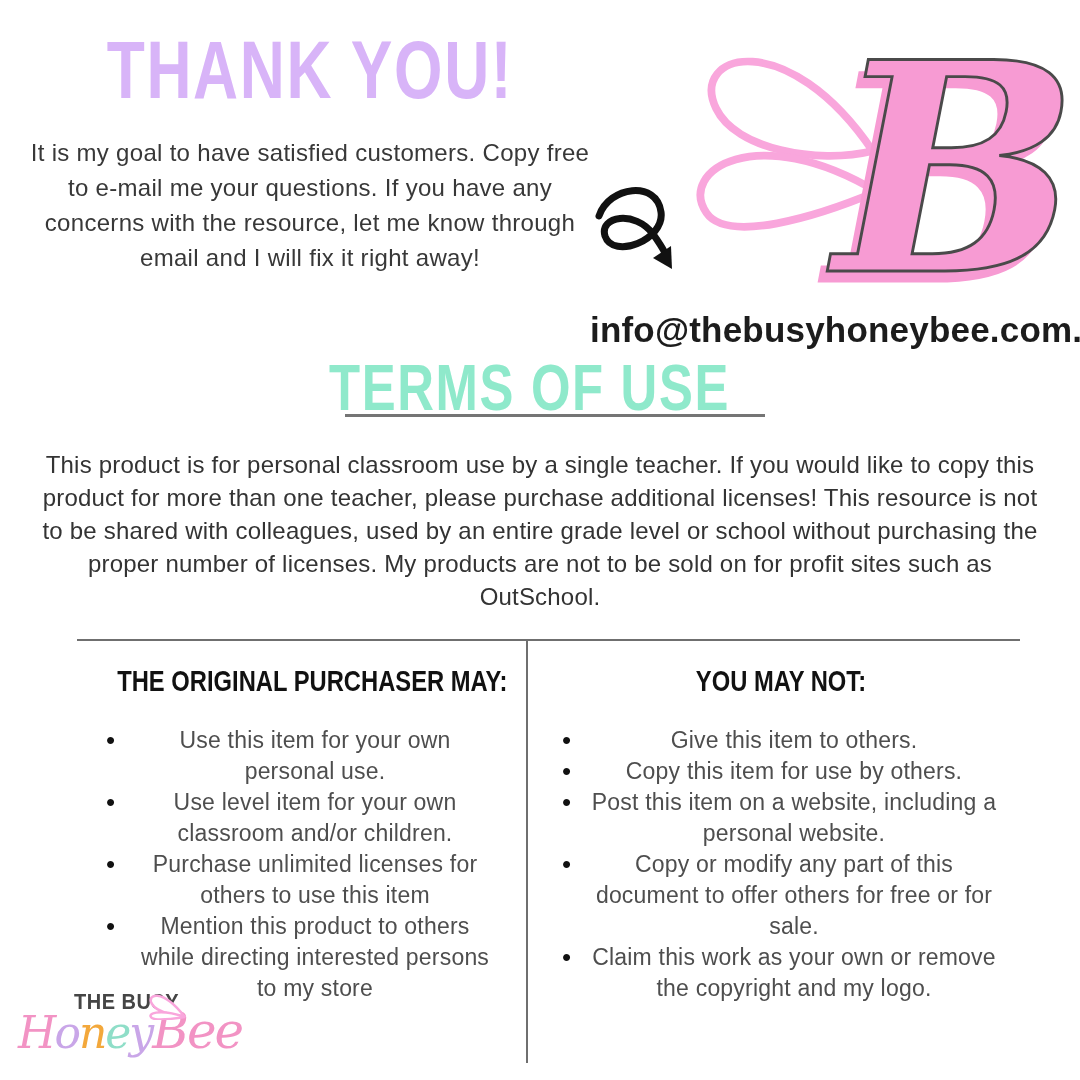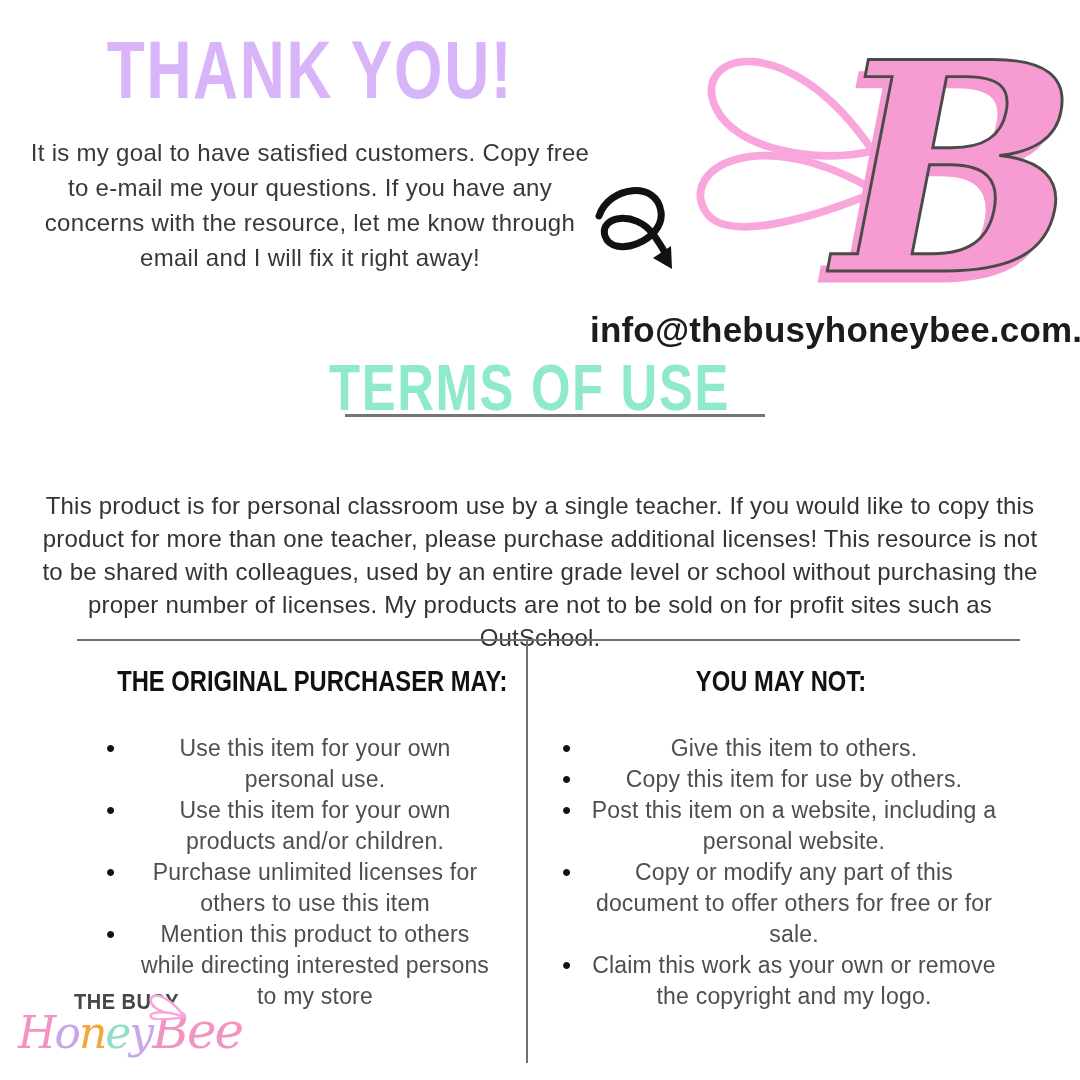--- a/index.html
+++ b/index.html
@@ -31,36 +31,36 @@
 
   
   .terms-title-wrap { position:absolute; left:0; top:350px; width:1060px; text-align:center; }
   .terms-title {
     display:inline-block; font-size:62px; font-weight:bold; color:#8FE9CB;
     letter-spacing:2px; transform:scale(.82,1.05); transform-origin:center top; white-space:nowrap;
   }
   .terms-underline { position:absolute; left:345px; top:414px; width:420px; height:3px; background:#757575; }
   .terms-body {
     position:absolute; left:42px; top:448px; width:996px; text-align:center;
-    font-size:24px; line-height:33px; color:#333333; letter-spacing:.2px;margin-top:41px;
+    font-size:24px; line-height:33px; color:#333333; letter-spacing:.2px;
   }
 
   
   .h-divider { position:absolute; left:77px; top:639px; width:943px; height:2px; background:#6f6f6f; }
   .v-divider { position:absolute; left:526px; top:640px; width:2px; height:423px; background:#6f6f6f; }
 
   
   .col { position:absolute; top:664px; }
   .col-left  { left:92px;  width:420px; }
   .col-right { left:548px; width:466px; }
   .col h2 {
     text-align:center; font-size:27px; font-weight:bold; color:#111111;
     transform:scale(.88,1.12); transform-origin:center top; white-space:nowrap;
   }
-  .col ul { list-style:none; margin-top:38px; }
+  .col ul { list-style:none; margin-top:30px; }
   .col li {
     position:relative; text-align:center; font-size:23px; line-height:31px;
     color:#4e4e4e; letter-spacing:.2px; padding:0 14px 0 40px;
   }
   .col li::before {
     content:"\2022"; position:absolute; left:14px; top:0;
     color:#111; font-size:26px; line-height:31px;
   }
 
   
@@ -112,21 +112,21 @@
 
   <p class="terms-body">This product is for personal classroom use by a single teacher. If you would like to copy this product for more than one teacher, please purchase additional licenses! This resource is not to be shared with colleagues, used by an entire grade level or school without purchasing the proper number of licenses. My products are not to be sold on for profit sites such as OutSchool.</p>
 
   <div class="h-divider"></div>
   <div class="v-divider"></div>
 
   <div class="col col-left">
     <h2>THE ORIGINAL PURCHASER MAY:</h2>
     <ul>
       <li>Use this item for your own personal use.</li>
-      <li>Use this item for your own products and/or children.</li>
+      <li>Use level item for your own classroom and/or children.</li>
       <li>Purchase unlimited licenses for others to use this item</li>
       <li>Mention this product to others while directing interested persons to my store</li>
     </ul>
   </div>
 
   <div class="col col-right">
     <h2>YOU MAY NOT:</h2>
     <ul>
       <li>Give this item to others.</li>
       <li>Copy this item for use by others.</li>

